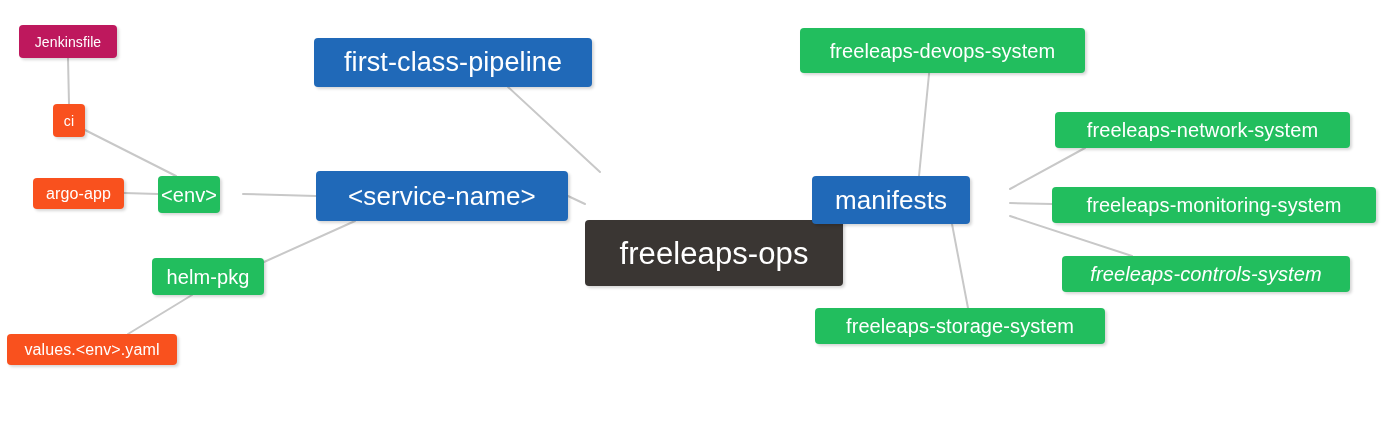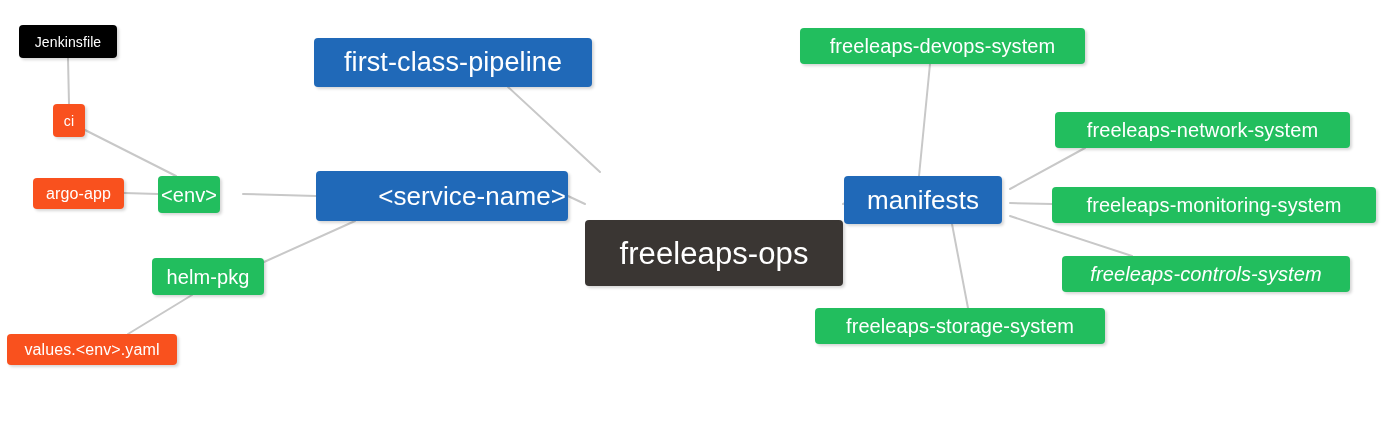--- a/index.html
+++ b/index.html
@@ -64,48 +64,48 @@
       <line x1="919" y1="176" x2="930" y2="64" stroke="#c8c8c8" stroke-width="2" stroke-linecap="round"></line>
       <line x1="1010" y1="189" x2="1085" y2="148" stroke="#c8c8c8" stroke-width="2" stroke-linecap="round"></line>
       <line x1="1010" y1="203" x2="1052" y2="204" stroke="#c8c8c8" stroke-width="2" stroke-linecap="round"></line>
       <line x1="1010" y1="216" x2="1132" y2="256" stroke="#c8c8c8" stroke-width="2" stroke-linecap="round"></line>
       <line x1="952" y1="224" x2="968" y2="308" stroke="#c8c8c8" stroke-width="2" stroke-linecap="round"></line>
     </svg>
   <div id="nodes">
       <div class="node" style="left: 585px; top: 172px; width: 258px; height: 66px; background: rgb(58, 54, 51); font-size: 31px; color: rgb(255, 255, 255); margin-top: 48px;">
         <span>freeleaps-ops</span>
       </div>
-      <div class="node" style="left: 316px; top: 171px; width: 252px; height: 50px; background: rgb(32, 105, 184); font-size: 26px; color: rgb(255, 255, 255); justify-content: flex-end;">
+      <div class="node" style="left: 316px; top: 171px; width: 252px; height: 50px; background: rgb(32, 105, 184); font-size: 26px; color: rgb(255, 255, 255);">
         <span>&lt;service-name&gt;</span>
       </div>
       <div class="node" style="left: 314px; top: 38px; width: 278px; height: 49px; background: rgb(32, 105, 184); font-size: 27px; color: rgb(255, 255, 255);">
         <span>first-class-pipeline</span>
       </div>
-      <div class="node" style="left: 844px; top: 176px; width: 158px; height: 48px; background: rgb(32, 105, 184); font-size: 26px; color: rgb(255, 255, 255);">
+      <div class="node" style="left: 812px; top: 176px; width: 158px; height: 48px; background: rgb(32, 105, 184); font-size: 26px; color: rgb(255, 255, 255);">
         <span>manifests</span>
       </div>
       <div class="node" style="left: 158px; top: 176px; width: 62px; height: 37px; background: rgb(34, 190, 94); font-size: 20px; color: rgb(255, 255, 255);">
         <span>&lt;env&gt;</span>
       </div>
       <div class="node" style="left: 152px; top: 258px; width: 112px; height: 37px; background: rgb(34, 190, 94); font-size: 20px; color: rgb(255, 255, 255);">
         <span>helm-pkg</span>
       </div>
       <div class="node" style="left: 53px; top: 104px; width: 32px; height: 33px; background: rgb(249, 81, 30); font-size: 14px; color: rgb(255, 255, 255);">
         <span>ci</span>
       </div>
       <div class="node" style="left: 33px; top: 178px; width: 91px; height: 31px; background: rgb(249, 81, 30); font-size: 16px; color: rgb(255, 255, 255);">
         <span>argo-app</span>
       </div>
       <div class="node" style="left: 7px; top: 334px; width: 170px; height: 31px; background: rgb(249, 81, 30); font-size: 16px; color: rgb(255, 255, 255);">
         <span>values.&lt;env&gt;.yaml</span>
       </div>
-      <div class="node" style="left: 19px; top: 25px; width: 98px; height: 33px; background: #000000; font-size: 14px; color: rgb(255, 255, 255);">
+      <div class="node" style="left: 19px; top: 25px; width: 98px; height: 33px; background: #be185d; font-size: 14px; color: rgb(255, 255, 255);">
         <span>Jenkinsfile</span>
       </div>
-      <div class="node" style="left: 800px; top: 28px; width: 285px; height: 36px; background: rgb(34, 190, 94); font-size: 20px; color: rgb(255, 255, 255);">
+      <div class="node" style="left: 800px; top: 28px; width: 285px; height: 45px; background: rgb(34, 190, 94); font-size: 20px; color: rgb(255, 255, 255);">
         <span>freeleaps-devops-system</span>
       </div>
       <div class="node" style="left: 1055px; top: 112px; width: 295px; height: 36px; background: rgb(34, 190, 94); font-size: 20px; color: rgb(255, 255, 255);">
         <span>freeleaps-network-system</span>
       </div>
       <div class="node" style="left: 1052px; top: 187px; width: 324px; height: 36px; background: rgb(34, 190, 94); font-size: 20px; color: rgb(255, 255, 255); text-align: right;">
         <span>freeleaps-monitoring-system</span>
       </div>
       <div class="node" style="left: 1062px; top: 256px; width: 288px; height: 36px; background: rgb(34, 190, 94); font-size: 20px; color: rgb(255, 255, 255); font-style: italic;">
         <span>freeleaps-controls-system</span>

